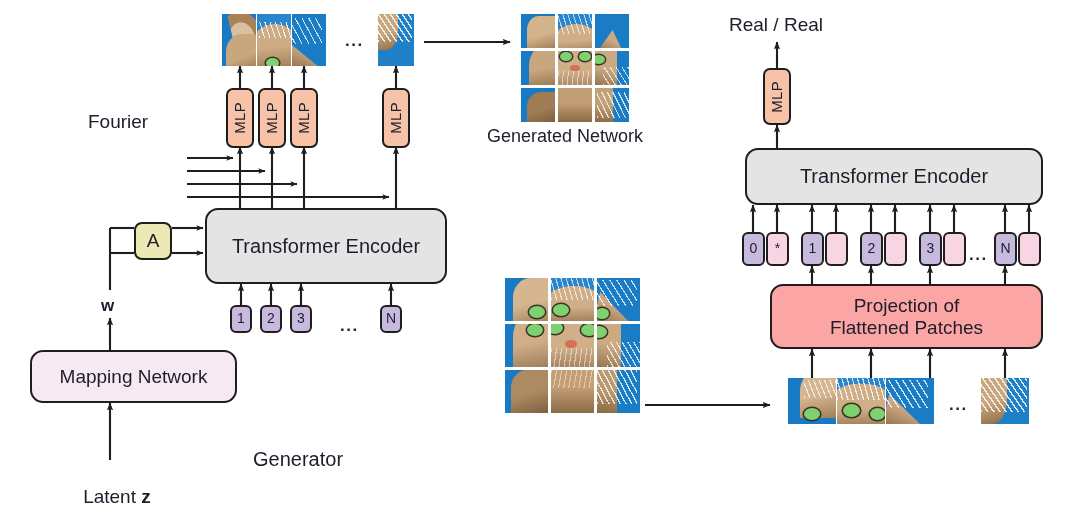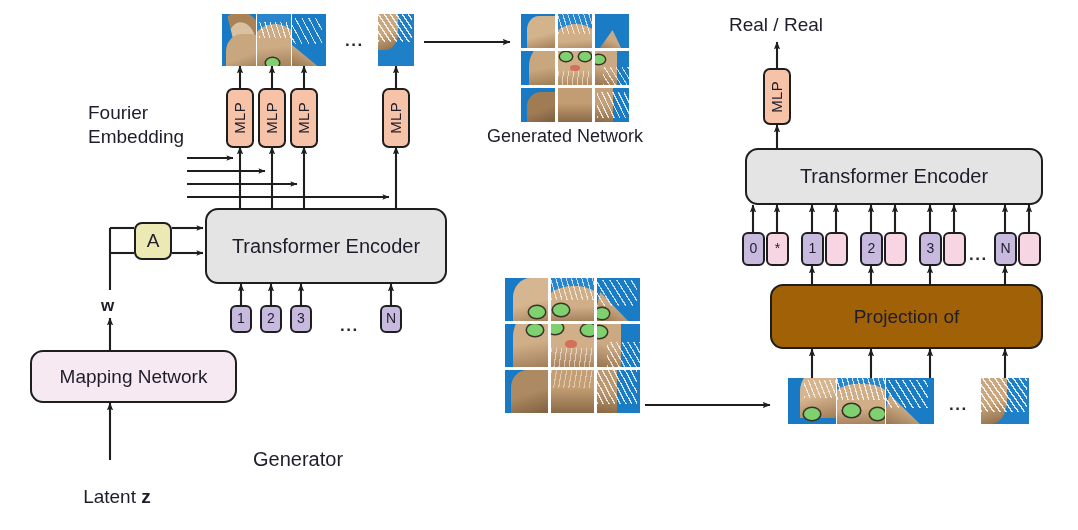--- a/index.html
+++ b/index.html
@@ -11,21 +11,21 @@
   .box{position:absolute;box-sizing:border-box;border:2px solid #1e1e1e;
        display:flex;align-items:center;justify-content:center;text-align:center;
        line-height:1.12;}
   .enc{background:#e4e4e4;border-radius:13px;font-size:20px;}
   .mlp{background:#f7c3a8;border-radius:7px;font-size:15px;}
   .mlp span{writing-mode:vertical-rl;transform:rotate(180deg);letter-spacing:.3px;}
   .tokP{background:#c7bade;border-radius:6px;font-size:14px;}
   .tokK{background:#f7d5e2;border-radius:6px;font-size:14px;}
   .abox{background:#ece9b4;border-radius:8px;font-size:19px;}
   .mapnet{background:#f7e9f1;border-radius:13px;font-size:19px;}
-  .proj{background:#a16207;border-radius:13px;font-size:19px;}
+  .proj{background:#fca5a5;border-radius:13px;font-size:19px;}
 
   .lbl{position:absolute;font-size:18px;color:#1d1d2b;white-space:pre;}
   .lbl.big{font-size:20px;}
   .dots{position:absolute;font-size:17px;font-weight:700;letter-spacing:1.5px;color:#26262e;}
 
   
   .patch{position:absolute;overflow:hidden;background:#1879c4;}
   .patch i{position:absolute;display:block;}
 
   svg.ov{position:absolute;left:0;top:0;width:1078px;height:530px;overflow:visible;}
@@ -150,23 +150,22 @@
   <div class="box mlp" style="left:258px;top:88px;width:28px;height:60px;">
     <span>MLP</span>
   </div>
   <div class="box mlp" style="left:290px;top:88px;width:28px;height:60px;">
     <span>MLP</span>
   </div>
   <div class="box mlp" style="left:382px;top:88px;width:28px;height:60px;">
     <span>MLP</span>
   </div>
 
-  <div class="fourier" style="left:88px;top:101px;width:110px;">
+  <div class="fourier" style="left:88px;top:110px;width:110px;">
     <div>Fourier</div>
-    <div>Embedding</div>
   </div>
 
   <div class="dots" style="left:338px;top:196px;">...</div>
 
   <div class="box enc" style="left:205px;top:208px;width:242px;height:76px;">
     <span>Transformer Encoder</span>
   </div>
 
   <div class="box abox" style="left:134px;top:222px;width:38px;height:38px;">
     <span>A</span>
@@ -289,20 +288,21 @@
     <span>N</span>
   </div>
   <div class="box tokK" style="left:1018px;top:232px;width:23px;height:34px;">
     <span></span>
   </div>
 
   <div class="dots" style="left:969px;top:245px;">...</div>
 
   <div class="box proj" style="left:770px;top:284px;width:273px;height:65px;flex-direction:column;">
     <div>Projection of</div>
+    <div>Flattened Patches</div>
   </div>
 
   <div class="patch" style="left:788px;top:378px;width:48px;height:46px;">
     <i style="inset:0;background:#1879c4;"></i>
     <i style="left:12px;top:-8px;width:42px;height:48px;background:
        linear-gradient(165deg,#d6b690 0 50%,#9e7a52 100%);border-radius:44% 12% 0 0;"></i>
     <i style="left:16px;top:30px;width:16px;height:12px;border-radius:50%;background:#7fd06e;
        box-shadow:0 0 0 1.6px #3a3327;"></i>
     <i style="left:16px;top:2px;width:34px;height:18px;background:
        repeating-linear-gradient(68deg,rgba(255,255,255,.75) 0 1.2px,rgba(255,255,255,0) 1.2px 5px);"></i>

